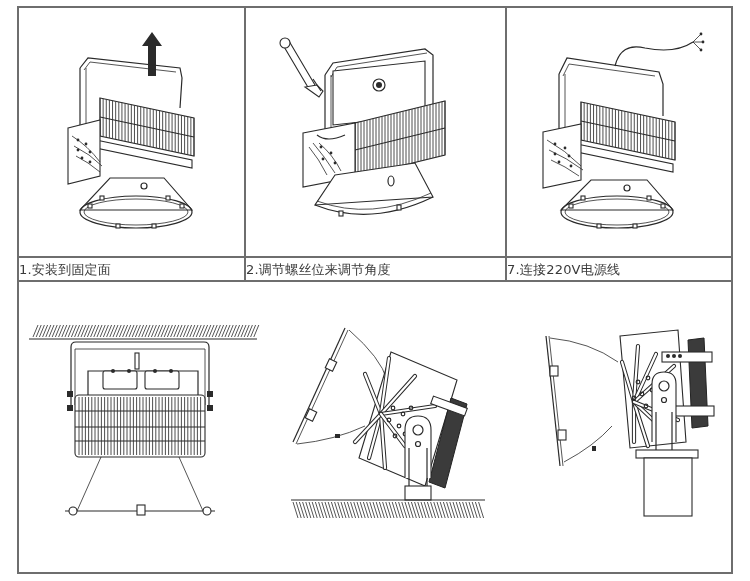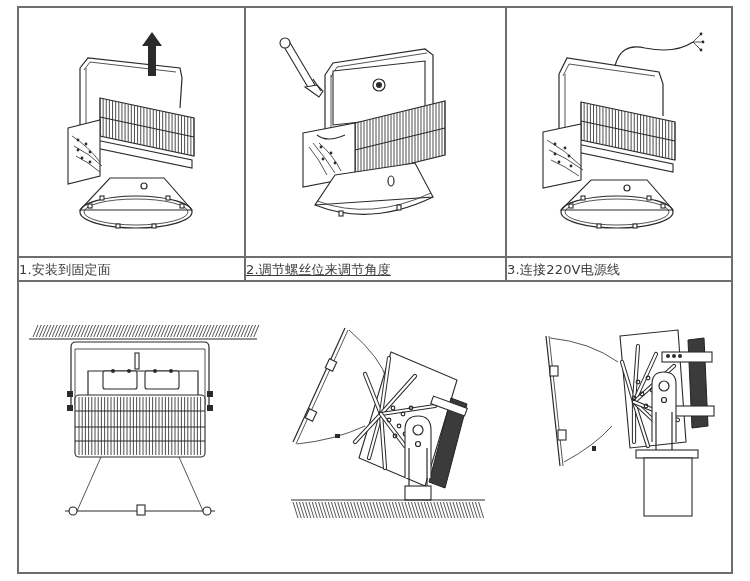--- a/index.html
+++ b/index.html
@@ -23,22 +23,22 @@
 </head>
 <body>
 
 <div class="frame"></div>
 <div class="vline" style="left:244px;top:6px;height:276px;"></div>
 <div class="vline" style="left:505px;top:6px;height:276px;"></div>
 <div class="hline" style="left:17px;top:256px;width:716px;"></div>
 <div class="hline" style="left:17px;top:280px;width:716px;"></div>
 
 <div class="caption" style="left:19px;width:225px;">1.安装到固定面</div>
-<div class="caption" style="left:246px;width:259px;text-decoration:underline;">2.调节螺丝位来调节角度</div>
-<div class="caption" style="left:507px;width:224px;">3.连接220V电源线</div>
+<div class="caption" style="left:246px;width:259px;">2.调节螺丝位来调节角度</div>
+<div class="caption" style="left:507px;width:224px;">7.连接220V电源线</div>
 
 <div class="panel" style="left:60px;top:28px;width:160px;height:205px;">
   <svg width="160" height="205" viewBox="0 0 160 205">
     <g>
       <polygon points="92,4 82,18 88,18 88,48 96,48 96,18 102,18" class="dark"></polygon>
     </g>
     <g>
       <path d="M20,40 L28,30 L120,40 L122,50 L120,80" class="ln"></path>
       <path d="M24,42 L30,34 L116,44" class="lnt"></path>
       <line x1="20" y1="40" x2="20" y2="100" class="ln"></line>

